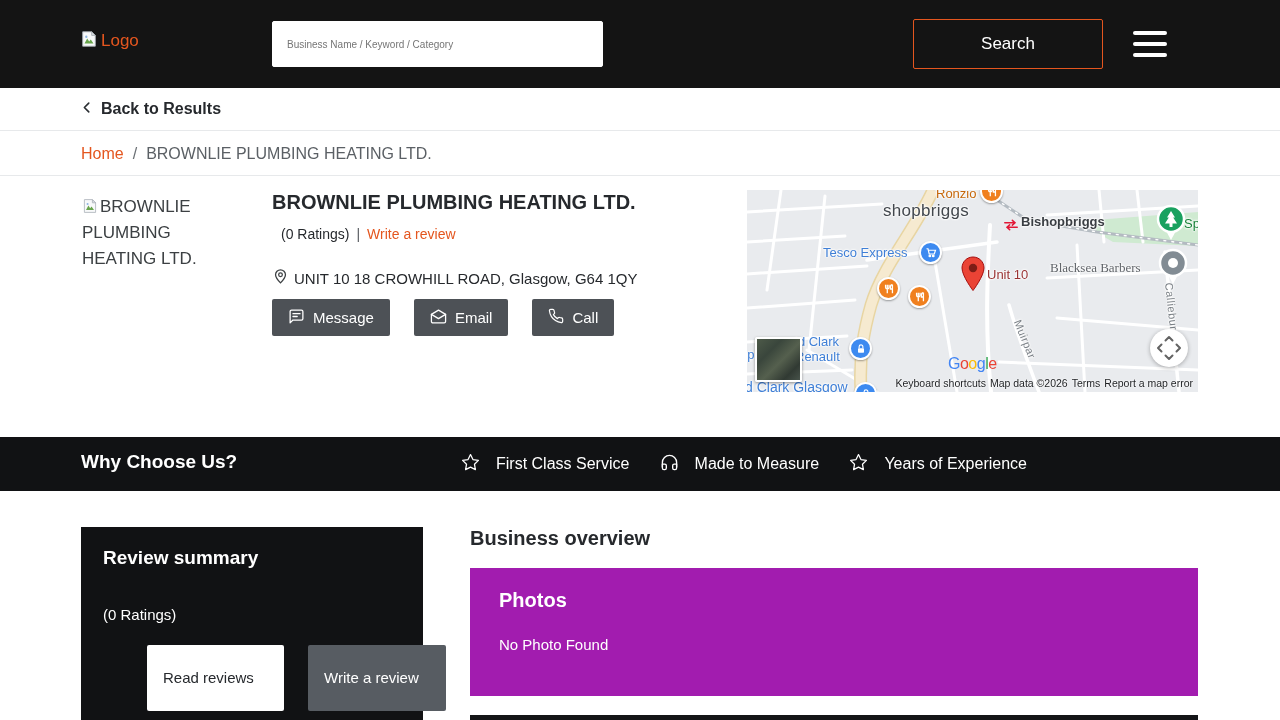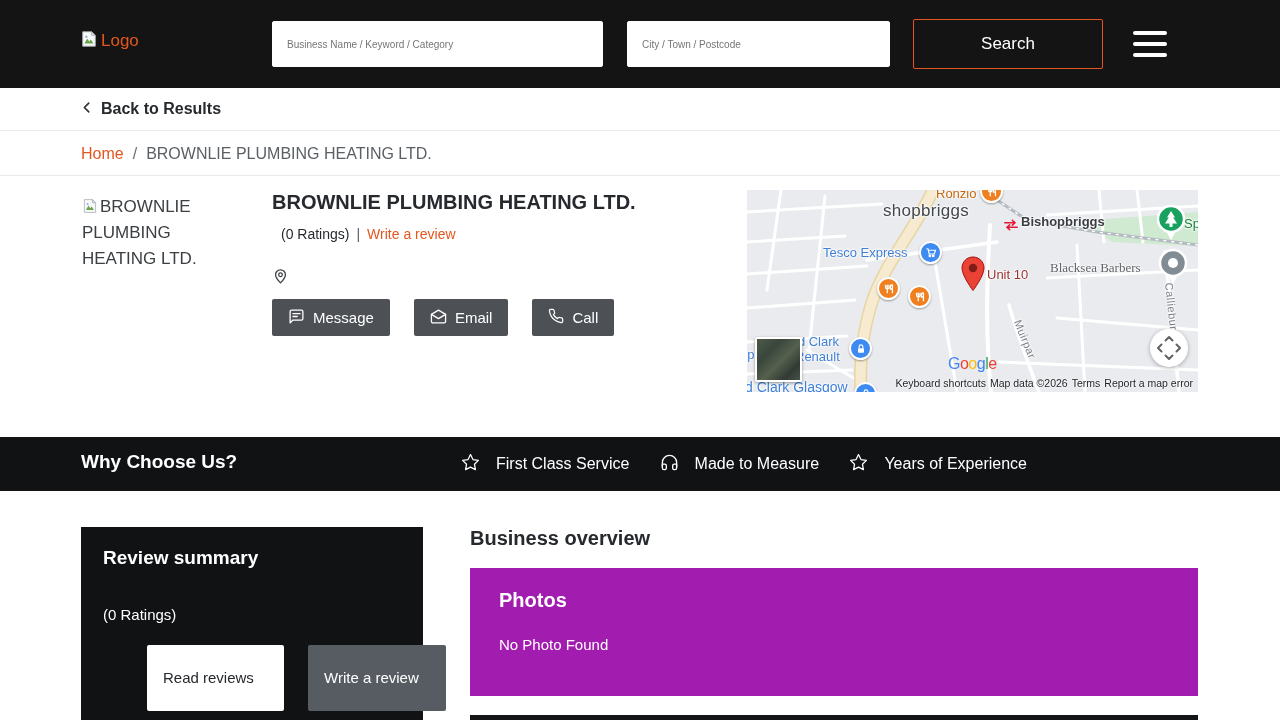--- a/index.html
+++ b/index.html
@@ -99,21 +99,20 @@
         <svg width="18" height="18" viewBox="0 0 20 20">
           <path d="M3 2h10l4 4v12H3z" fill="#f8f9fa" stroke="#aab0b7" stroke-width="1"></path>
           <path d="M13 2v4h4z" fill="#dde1e5" stroke="#aab0b7" stroke-width="1"></path>
           <path d="M5 15l3-5.5 2.2 3.2 1.8-2.2 3 4.5z" fill="#67a44b"></path>
           <circle cx="7" cy="7.5" r="1.3" fill="#8fb6e0"></circle>
         </svg>
       </span>
       <span class="logo-text">Logo</span>
     </div>
     <input class="hdr-input inp-keyword" placeholder="Business Name / Keyword / Category" style="">
-    <input class="hdr-input inp-city" placeholder="City / Town / Postcode" style="">
     <button class="search-btn">Search</button>
     <div class="hamburger">
         <span></span>
         <span></span>
         <span></span>
       </div>
   </header>
 
   <div class="backbar">
     <span>
@@ -145,20 +144,21 @@
     <span class="write-review-link">Write a review</span>
   </div>
 
   <div class="addr-row">
     <span>
       <svg width="17" height="17" viewBox="0 0 24 24" fill="none" stroke="#3c4043" stroke-width="1.8">
           <path d="M12 21s-7-7.1-7-11.5A7 7 0 0 1 19 9.5C19 13.9 12 21 12 21z"></path>
           <circle cx="12" cy="9.5" r="2.6"></circle>
         </svg>
     </span>
+    <span>UNIT 10 18 CROWHILL ROAD, Glasgow, G64 1QY</span>
   </div>
 
   <div class="actions">
     <button class="act-btn">
       <span><svg width="17" height="17" viewBox="0 0 24 24" fill="none" stroke="#fff" stroke-width="1.8" stroke-linecap="round" stroke-linejoin="round">
             <path d="M21 15a2 2 0 0 1-2 2H7l-4 4V5a2 2 0 0 1 2-2h14a2 2 0 0 1 2 2z"></path>
             <path d="M7 8h10M7 12h6"></path>
           </svg></span>
       <span>Message</span>
     </button>

